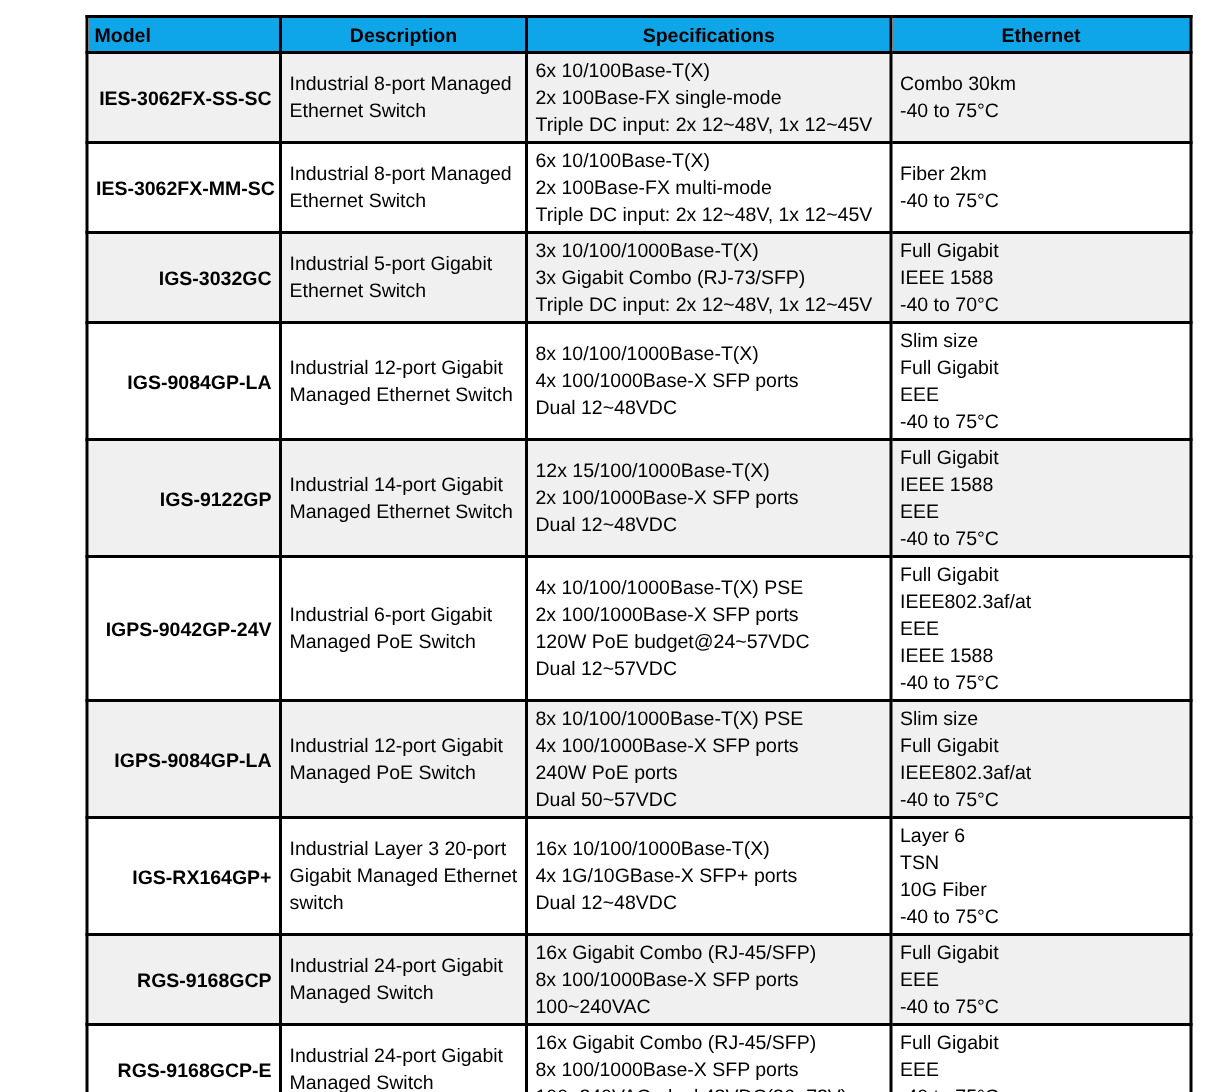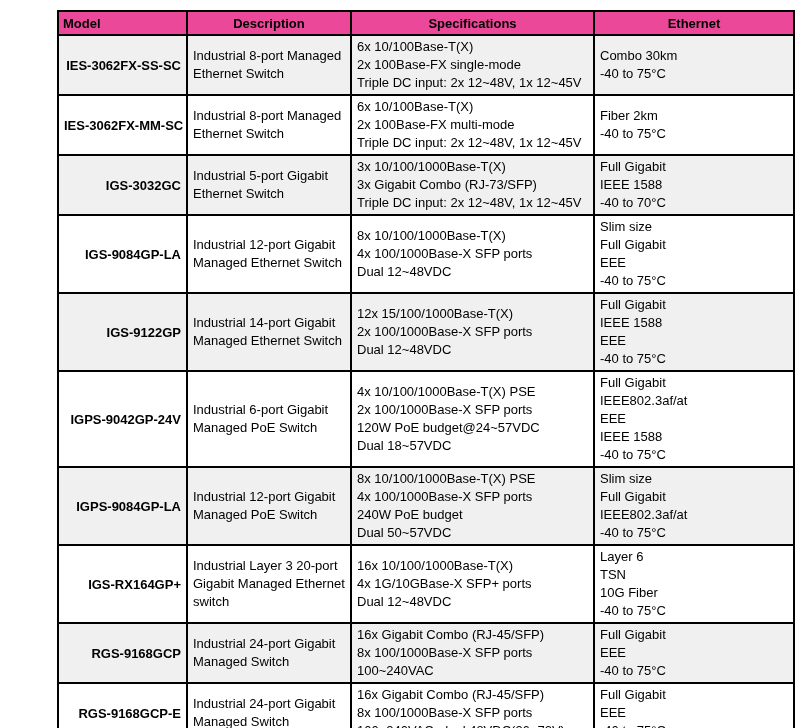--- a/index.html
+++ b/index.html
@@ -25,21 +25,21 @@
     border-collapse: collapse;
     table-layout: fixed;
     width: 736px;
   }
   .product-table th,
   .product-table td {
     border: 2px solid #000000;
     overflow: hidden;
   }
   .product-table th {
-    background: #ec4899;
+    background: #0ea5e9;
     font-size: 13px;
     font-weight: bold;
     text-align: center;
     padding: 2px 4px;
     height: 18px;
   }
   .product-table th.model-head {
     text-align: left;
   }
   .product-table td {
@@ -170,40 +170,40 @@
           <tr>
             <td class="model-cell">IGPS-9042GP-24V</td>
             <td>
               <div class="line">Industrial 6-port Gigabit</div>
               <div class="line">Managed PoE Switch</div>
             </td>
             <td>
               <div class="line">4x 10/100/1000Base-T(X) PSE</div>
               <div class="line">2x 100/1000Base-X SFP ports</div>
               <div class="line">120W PoE budget@24~57VDC</div>
-              <div class="line">Dual 18~57VDC</div>
+              <div class="line">Dual 12~57VDC</div>
             </td>
             <td>
               <div class="line">Full Gigabit</div>
               <div class="line">IEEE802.3af/at</div>
               <div class="line">EEE</div>
               <div class="line">IEEE 1588</div>
               <div class="line">-40 to 75°C</div>
             </td>
           </tr>
           <tr class="shaded">
             <td class="model-cell">IGPS-9084GP-LA</td>
             <td>
               <div class="line">Industrial 12-port Gigabit</div>
               <div class="line">Managed PoE Switch</div>
             </td>
             <td>
               <div class="line">8x 10/100/1000Base-T(X) PSE</div>
               <div class="line">4x 100/1000Base-X SFP ports</div>
-              <div class="line">240W PoE budget</div>
+              <div class="line">240W PoE ports</div>
               <div class="line">Dual 50~57VDC</div>
             </td>
             <td>
               <div class="line">Slim size</div>
               <div class="line">Full Gigabit</div>
               <div class="line">IEEE802.3af/at</div>
               <div class="line">-40 to 75°C</div>
             </td>
           </tr>
           <tr>

